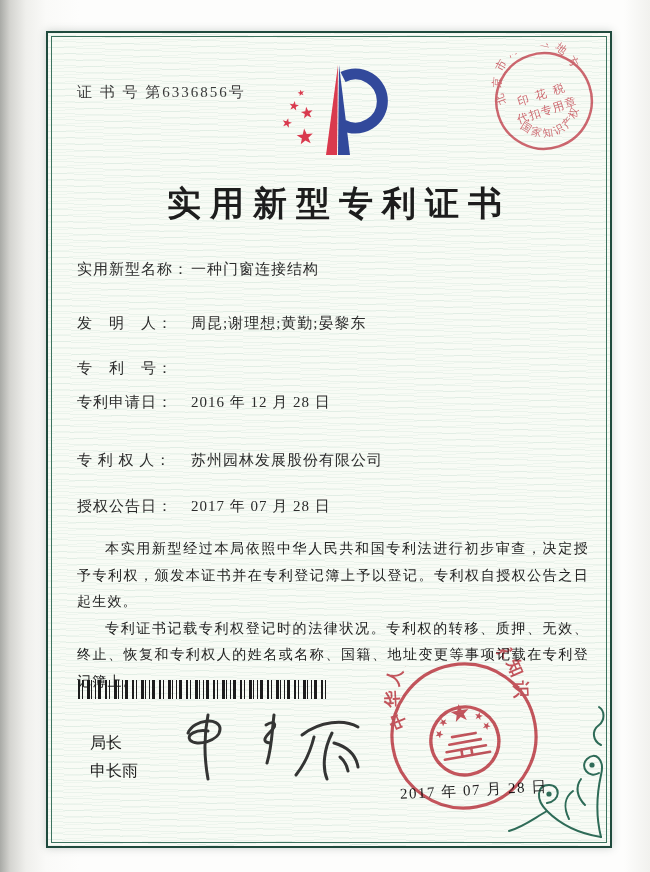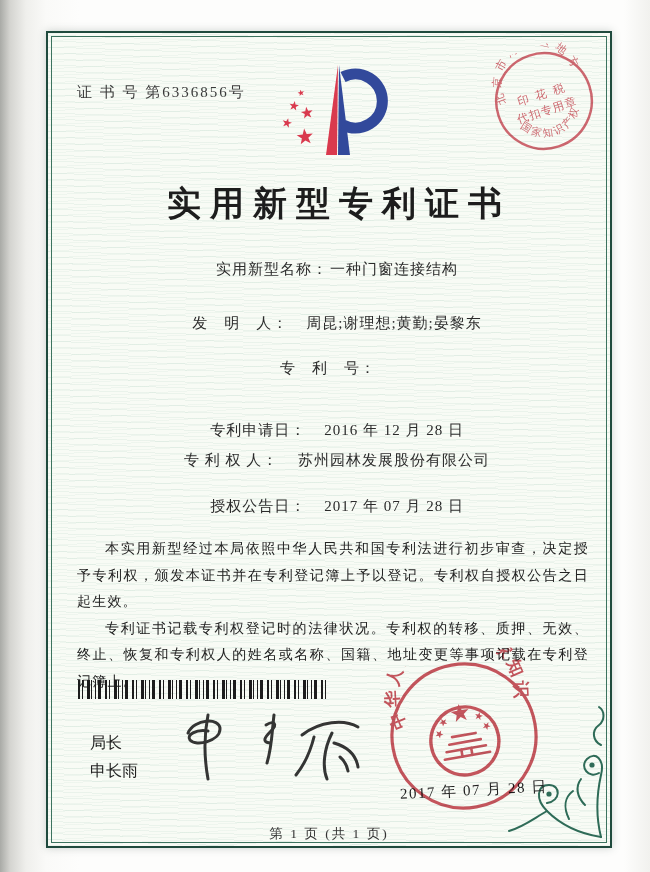--- a/index.html
+++ b/index.html
@@ -18,23 +18,23 @@
       #f8fbf5;
     box-shadow:0 0 8px rgba(60,80,70,0.25);
   }
   .inner-line{ position:absolute; inset:3px; border:1px solid #3c735f; pointer-events:none; }
   .abs{ position:absolute; }
   .cert-no{ left:29px; top:50px; font-size:15px; letter-spacing:2px; color:#3a3a3a; }
   .logo{ left:229px; top:28px; width:112px; height:100px; }
   .tax-stamp{ left:442px; top:14px; width:108px; height:108px; transform:rotate(-18deg); opacity:.85; mix-blend-mode:multiply; }
   .title{ left:10px; top:148px; width:100%; text-align:center; font-size:34px; font-weight:600; letter-spacing:9px; color:#1d1d1d; }
   .fields{ left:29px; top:224px; width:520px; }
-  .field-row{ display:flex; font-size:15px; letter-spacing:1px; position:absolute; left:0; width:520px;justify-content:center; }
+  .field-row{ display:flex; font-size:15px; letter-spacing:1px; position:absolute; left:0; width:520px; }
   .field-row .label{ flex:0 0 114px; }
-  .f0{top:3px}.f1{top:57px}.f2{top:102px}.f3{top:164px}.f4{top:194px}.f5{top:240px}
+  .f0{top:3px}.f1{top:57px}.f2{top:102px}.f3{top:136px}.f4{top:194px}.f5{top:240px}
   .body-text{ left:29px; top:491px; width:512px; font-size:14px; line-height:26.5px; letter-spacing:1.2px; text-align:justify; color:#222;margin-top:12px; }
   .body-text p{ text-indent:2em; }
   .barcode{ left:30px; top:647px; width:252px; height:19px;
     background:
       repeating-linear-gradient(90deg,#1c1c1c 0 2px,transparent 2px 4px,#1c1c1c 4px 5px,transparent 5px 9px,#1c1c1c 9px 12px,transparent 12px 13px,#1c1c1c 13px 14px,transparent 14px 17px,#1c1c1c 17px 18px,transparent 18px 20px,#1c1c1c 20px 23px,transparent 23px 27px);
   }
   .signer-title{ left:42px; top:700px; font-size:16px; font-family:"Liberation Sans","DejaVu Sans",sans-serif; color:#222; }
   .signer-name{ left:42px; top:728px; font-size:16px; font-family:"Liberation Sans","DejaVu Sans",sans-serif; color:#222; }
   .signature{ left:126px; top:676px; width:212px; height:84px; }
   .office-seal{ left:337px; top:624px; width:158px; height:158px; transform:rotate(-10deg); opacity:.86; mix-blend-mode:multiply; z-index:3; }
@@ -152,21 +152,20 @@
       <g stroke-width="2.6" stroke-linecap="round" fill="none">
         <path d="M67,78 h24"></path>
         <path d="M63,85 h32"></path>
         <path d="M59,92 h40"></path>
         <path d="M56,99 h46"></path>
         <path d="M74,92 v7 M84,92 v7"></path>
       </g>
     </g>
   </svg>
 
-  <div class="abs footer">第 1 页 (共 1 页)</div>
 
   <svg class="abs flourish" viewBox="0 0 118 150">
     <g stroke="#2e6b57" stroke-width="2" fill="none" stroke-linecap="round">
       <path d="M112,144 C86,140 70,130 58,118 C46,106 48,92 60,92 C72,92 72,108 58,110"></path>
       <path d="M112,144 C106,120 108,100 112,82 C116,66 106,58 98,66 C90,74 100,86 110,80"></path>
       <path d="M58,118 C44,126 34,134 20,138"></path>
       <path d="M80,126 C74,114 76,104 84,98"></path>
       <path d="M96,112 C88,104 86,94 92,86"></path>
       <circle cx="60" cy="101" r="2.6" fill="#2e6b57" stroke="none"></circle>
       <circle cx="103" cy="72" r="2.6" fill="#2e6b57" stroke="none"></circle>

